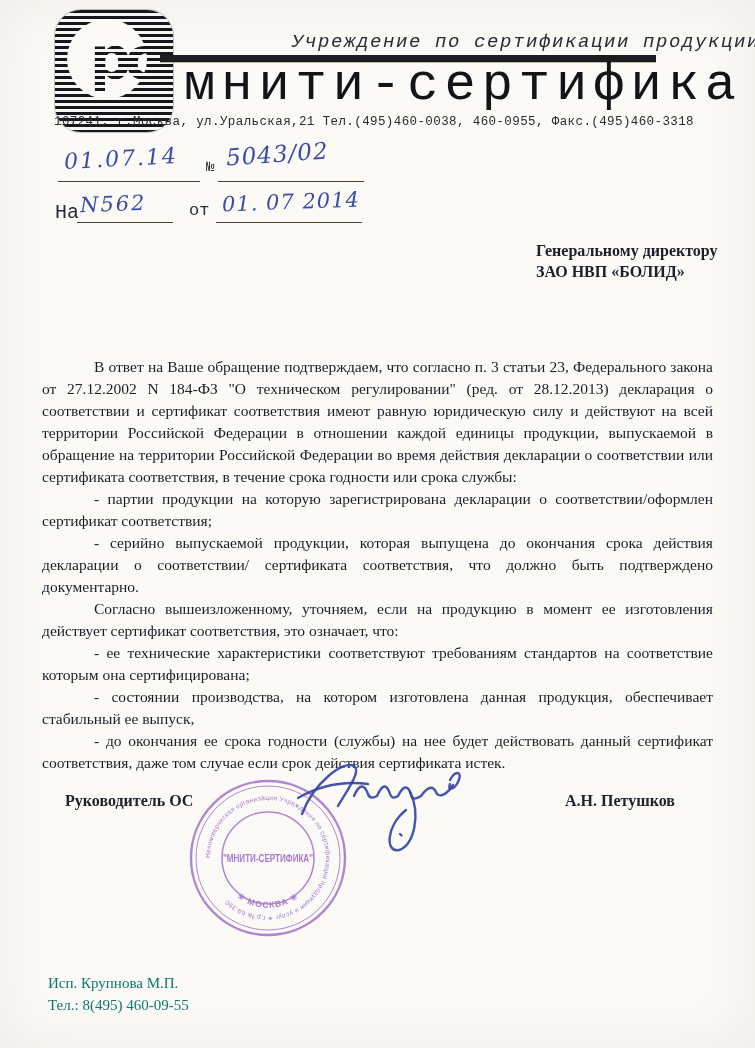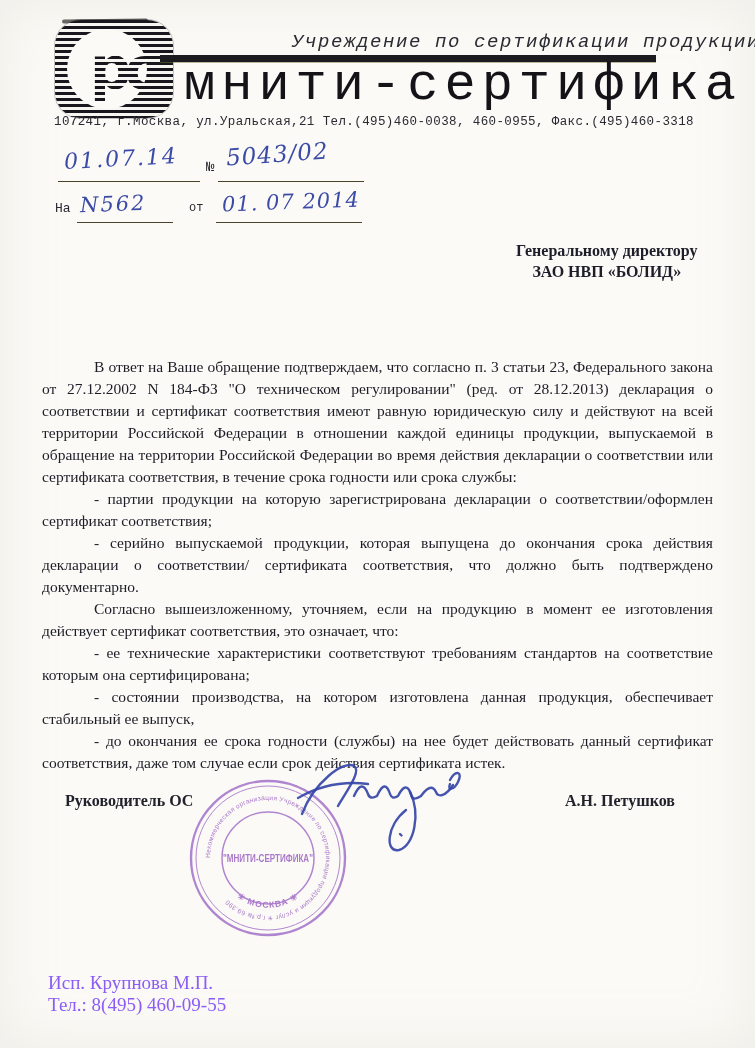--- a/index.html
+++ b/index.html
@@ -7,21 +7,21 @@
     position:relative; width:755px; height:1048px;
     background:#fbfaf6; overflow:hidden;
     font-family:"Liberation Serif", serif; color:#22222c;
     box-shadow:inset 0 0 60px rgba(180,175,165,.18);
   }
   .abs { position:absolute; }
 
   
   .smudge { left:62px; top:19px; width:86px; height:4px; background:#2c2c2c; opacity:.7;
             border-radius:2px; transform:rotate(-.6deg); }
-  .logo { left:55px; top:20px; width:118px; height:98px; border-radius:26px;
+  .logo { left:55px; top:10px; width:118px; height:122px; border-radius:26px;
           background:repeating-linear-gradient(180deg,#17171d 0 3px,#f6f5f1 3px 6px);
           box-shadow:0 0 0 1px rgba(20,20,20,.25); }
   .logo-circle { position:absolute; left:12px; top:9px; width:80px; height:80px;
                  background:#fbfaf6; border-radius:50%; }
   .logo-letters { position:absolute; left:16px; top:12px; width:100px; text-align:center;
                   font-family:"DejaVu Sans",sans-serif; font-weight:bold; font-size:58px;
                   line-height:74px; letter-spacing:-7px;
                   background:repeating-linear-gradient(180deg,#17171d 0 3px,#f6f5f1 3px 6px);
                   -webkit-background-clip:text; background-clip:text; color:transparent; }
   .tagline { left:292px; top:31px; font-family:"Liberation Mono",monospace; font-style:italic;
@@ -33,48 +33,48 @@
   .address { left:42px; top:115px; font-family:"Liberation Mono",monospace; font-size:12.5px;
              letter-spacing:.4px; color:#2a2a33; white-space:nowrap;margin-left:12px; }
 
   
   .hand { font-family:"DejaVu Serif",serif; font-style:italic; color:#3b4ba6; white-space:nowrap; }
   .ref-date   { left:64px;  top:146px; font-size:22px; transform:rotate(-3deg); letter-spacing:2px; }
   .ref-line1a { left:58px;  top:181px; width:142px; height:0; border-bottom:1.6px solid #4a452a; }
   .ref-no     { left:206px; top:159px; font-family:"Liberation Mono",monospace; font-size:14px; color:#2a2a33; }
   .ref-num    { left:226px; top:141px; font-size:23px; transform:rotate(-4deg); letter-spacing:1px; }
   .ref-line1b { left:218px; top:181px; width:146px; height:0; border-bottom:1.6px solid #4a452a; }
-  .ref-na     { left:55px;  top:201px; font-family:"Liberation Mono",monospace; font-size:13px; color:#2a2a33; }
+  .ref-na     { left:55px;  top:201px; font-family:"Liberation Mono",monospace; font-size:20px; color:#2a2a33; }
   .ref-innum  { left:80px;  top:192px; font-size:21px; transform:rotate(-2deg); letter-spacing:2px; }
   .ref-line2a { left:77px;  top:222px; width:96px; height:0; border-bottom:1.6px solid #4a452a; }
-  .ref-ot     { left:189px; top:201px; font-family:"Liberation Mono",monospace; font-size:12px; color:#2a2a33;text-align:right; }
+  .ref-ot     { left:189px; top:201px; font-family:"Liberation Mono",monospace; font-size:17px; color:#2a2a33;text-align:right; }
   .ref-indate { left:222px; top:190px; font-size:21px; transform:rotate(-2deg); letter-spacing:1px; }
   .ref-line2b { left:216px; top:222px; width:146px; height:0; border-bottom:1.6px solid #4a452a; }
 
   
-  .recipient { left:516px; top:240px; font-weight:bold; font-size:16px; line-height:21px;
-               color:#1e1e2a; white-space:nowrap;text-align:center; }
+  .recipient { left:536px; top:240px; font-weight:bold; font-size:16px; line-height:21px;
+               color:#1e1e2a; white-space:nowrap; }
 
   
   .body-text { left:42px; top:356px; width:671px; font-size:15.5px; line-height:22px;
                text-align:justify; color:#1d1d28; }
   .body-text p { margin:0; text-indent:52px; }
 
   
   .sig-title { left:65px;  top:792px; font-weight:bold; font-size:16px; white-space:nowrap; }
   .sig-name  { left:565px; top:792px; font-weight:bold; font-size:16px; white-space:nowrap; }
   .signature-svg { left:292px; top:752px; }
   .signature-svg path { stroke:#3546a8; stroke-width:2.4; fill:none;
                         stroke-linecap:round; opacity:.92; }
   .stamp-svg { left:186px; top:776px; opacity:.85; }
   .stamp-svg circle { fill:none; stroke:#a471ca; }
   .stamp-svg text { fill:#9c63c4; font-family:"Liberation Sans",sans-serif; }
 
   
-  .footer { left:48px; top:972px; font-size:19px; line-height:22px; color:#8b5cf6; }
+  .footer { left:48px; top:972px; font-size:15px; line-height:22px; color:#0f766e; }
 </style>
 </head>
 <body>
 
 <div class="page">
 
   <div class="abs smudge"></div>
   <div class="abs logo">
     <div class="logo-circle"></div>
     <div class="logo-letters">рс</div>

